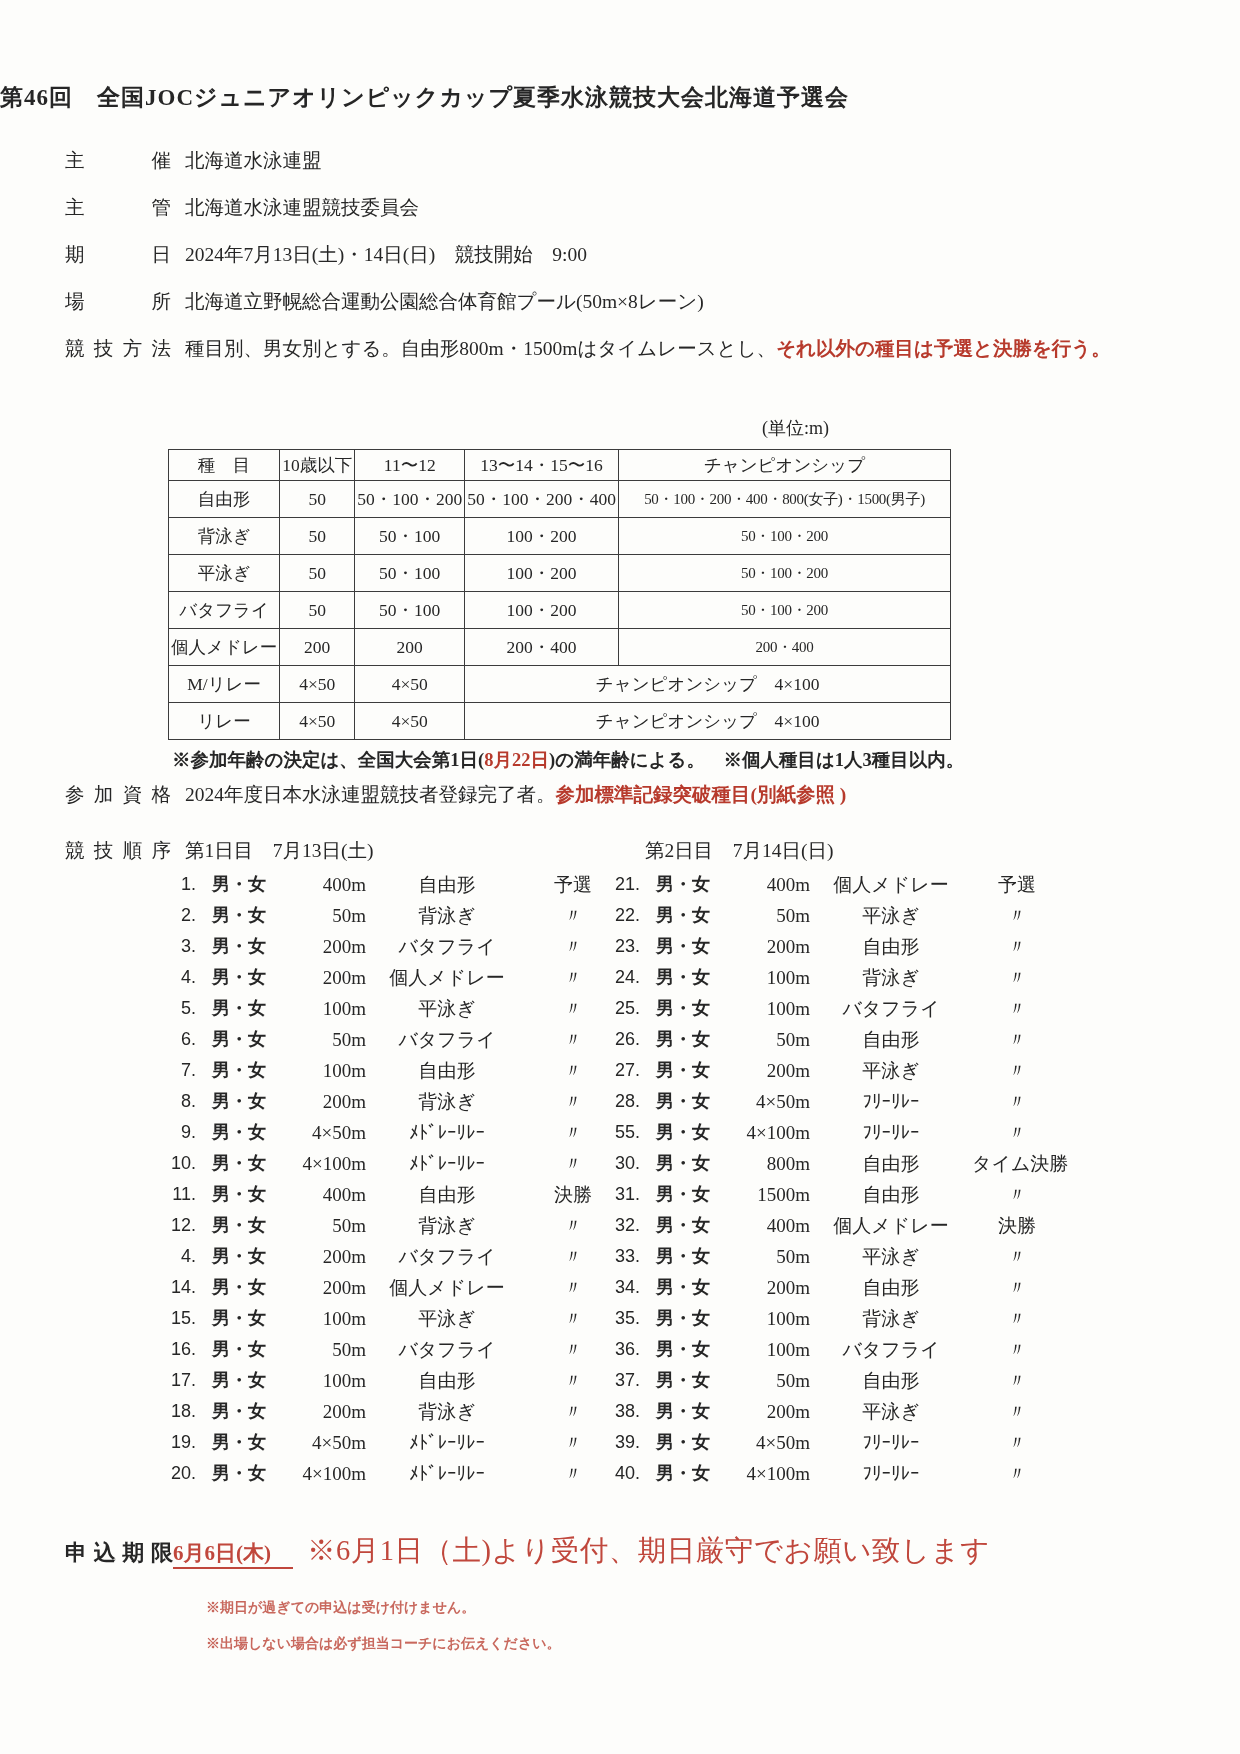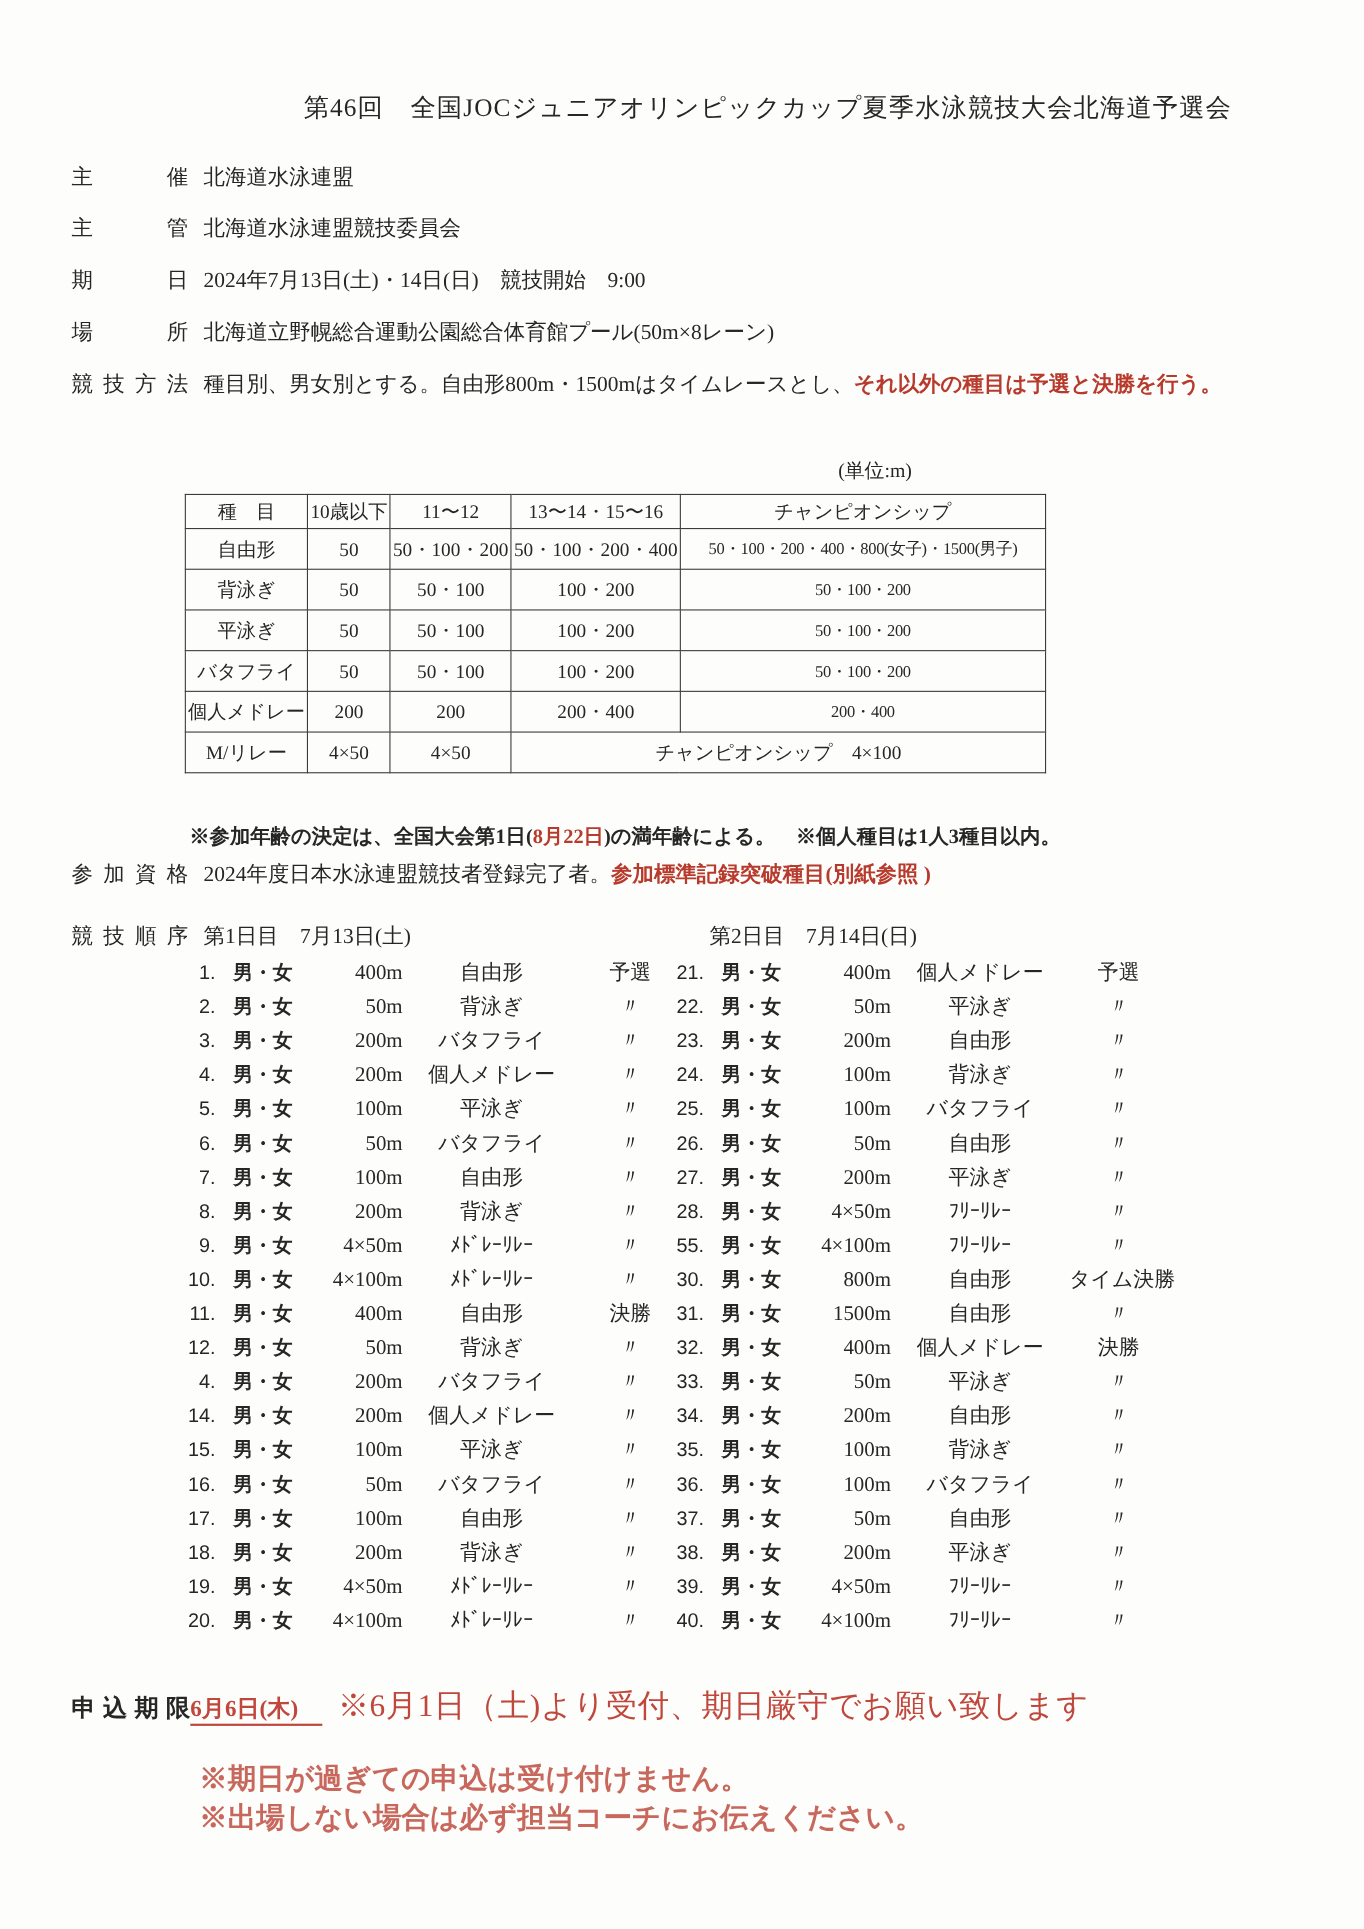--- a/index.html
+++ b/index.html
@@ -6,21 +6,21 @@
   .page{
     position:relative;
     width:1240px;height:1754px;
     background:#fdfdfb;
     color:#262626;
     font-family:"Liberation Serif","DejaVu Serif",serif;
     overflow:hidden;
   }
   .doc-title{
     position:absolute;top:82px;left:0;width:1120px;
-    text-align:right;font-size:23px;font-weight:normal;letter-spacing:1px;
+    text-align:left;font-size:23px;font-weight:bold;letter-spacing:1px;
   }
   .row{position:absolute;left:65px;font-size:19.5px;white-space:nowrap;}
   .lbl{
     display:inline-block;width:106px;vertical-align:bottom;
     text-align:justify;text-align-last:justify;margin-right:14px;
   }
   .red-bold{color:#b73a2c;font-weight:bold;}
   .red{color:#b73a2c;}
   .note-after-label{font-weight:600;}
   .unit-label{position:absolute;left:762px;top:416px;font-size:18px;}
@@ -63,21 +63,21 @@
   .dl-label{
     display:inline-block;width:108px;
     text-align:justify;text-align-last:justify;
     font-size:22px;font-weight:bold;
   }
   .dl-date{
     color:#c0473c;font-size:21px;font-weight:bold;
     border-bottom:2.5px solid #c0473c;padding-right:22px;margin-right:14px;
   }
   .dl-note{color:#c0473c;font-size:28.5px;letter-spacing:0.5px;}
-  .dl-sub{position:absolute;left:181px;color:#c8685d;font-size:26px;font-weight:600;white-space:nowrap;text-align:right;}
+  .dl-sub{position:absolute;left:206px;color:#c8685d;font-size:14px;font-weight:600;white-space:nowrap;text-align:right;}
 </style>
 </head>
 <body>
 
 <div class="page">
 
   <div class="doc-title">第46回　全国JOCジュニアオリンピックカップ夏季水泳競技大会北海道予選会</div>
 
   <div class="row" style="top:147px">
     <span class="lbl">主催</span><span>北海道水泳連盟</span>
@@ -162,20 +162,26 @@
       </tbody>
     <tbody>
 
         <tr>
           <td>M/リレー</td>
           <td>4×50</td>
           <td>4×50</td>
           <td colspan="2">チャンピオンシップ　4×100</td>
         </tr>
 
+        <tr>
+          <td>リレー</td>
+          <td>4×50</td>
+          <td>4×50</td>
+          <td colspan="2">チャンピオンシップ　4×100</td>
+        </tr>
       </tbody>
   </table>
 
   <div class="tbl-footnote">
     <span>※参加年齢の決定は、全国大会第1日(</span><span class="red">8月22日</span><span>)の満年齢による。　※個人種目は1人3種目以内。</span>
   </div>
 
   <div class="row" style="top:781px">
     <span class="lbl">参加資格</span><span>2024年度日本水泳連盟競技者登録完了者。</span><span class="red-bold">参加標準記録突破種目(別紙参照 )</span>
   </div>

